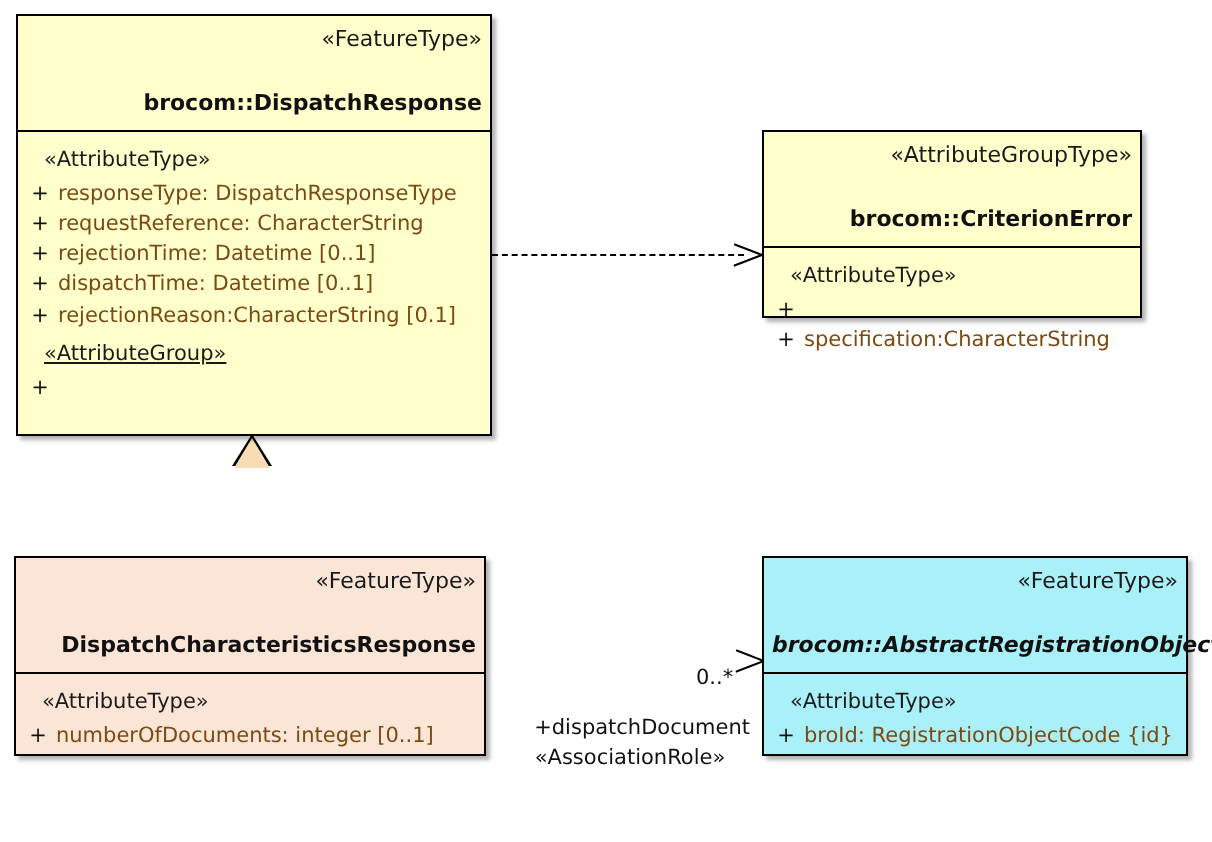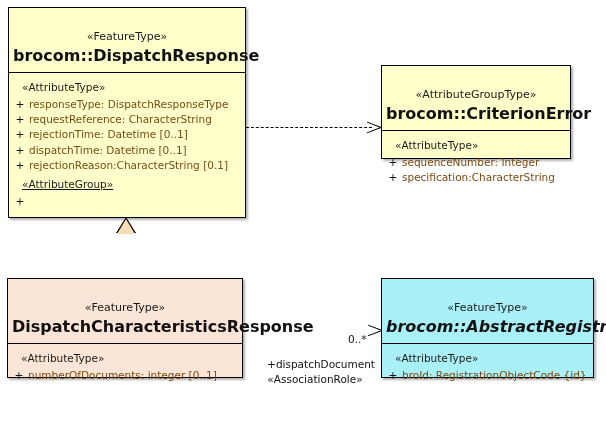--- a/index.html
+++ b/index.html
@@ -22,36 +22,36 @@
   .uml-class {
     position: absolute;
     box-sizing: border-box;
     border: 1.4px solid #000000;
     box-shadow: 2px 2px 2px rgba(0,0,0,0.30);
     background: #ffffcc;
   }
   .uml-head {
     box-sizing: border-box;
     border-bottom: 1.4px solid #000000;
-    text-align: center;
-    padding: 22px 4px 6px 4px;
+    text-align: right;
+    padding: 5px 4px 6px 4px;
     line-height: 1.25;
   }
   .stereo {
     display: block;
     font-size: 11px;
     color: #1a1a1a;
     letter-spacing: 0px;
   }
   .cname {
     display: block;
-    font-size: 16px;
+    font-size: 11px;
     font-weight: bold;
     color: #111111;
-    margin-top: 2px;
+    margin-top: 18px;
   }
   .cname.abstract { font-style: italic; }
 
   .uml-body {
     padding: 6px 2px 6px 2px;
   }
   .group-stereo {
     font-size: 10.5px;
     color: #1a1a1a;
     padding: 1px 0 2px 11px;
@@ -201,21 +201,20 @@
 
   <div class="uml-class c-yellow" style="left:381px; top:65px; width:190px; height:94px;">
     <div class="uml-head">
       <span class="stereo">«AttributeGroupType»</span>
       <span class="cname">brocom::CriterionError</span>
     </div>
     <div class="uml-body">
       <div class="group-stereo">«AttributeType»</div>
       <div class="attr-row">
         <span class="attr-vis">+</span>
-        <span class="attr-text">sequenceNumber: Integer</span>
       </div>
       <div class="attr-row">
         <span class="attr-vis">+</span>
         <span class="attr-text">specification:CharacterString</span>
       </div>
     </div>
   </div>
 
   <div class="uml-class c-peach" style="left:7px; top:278px; width:236px; height:100px;">
     <div class="uml-head">

